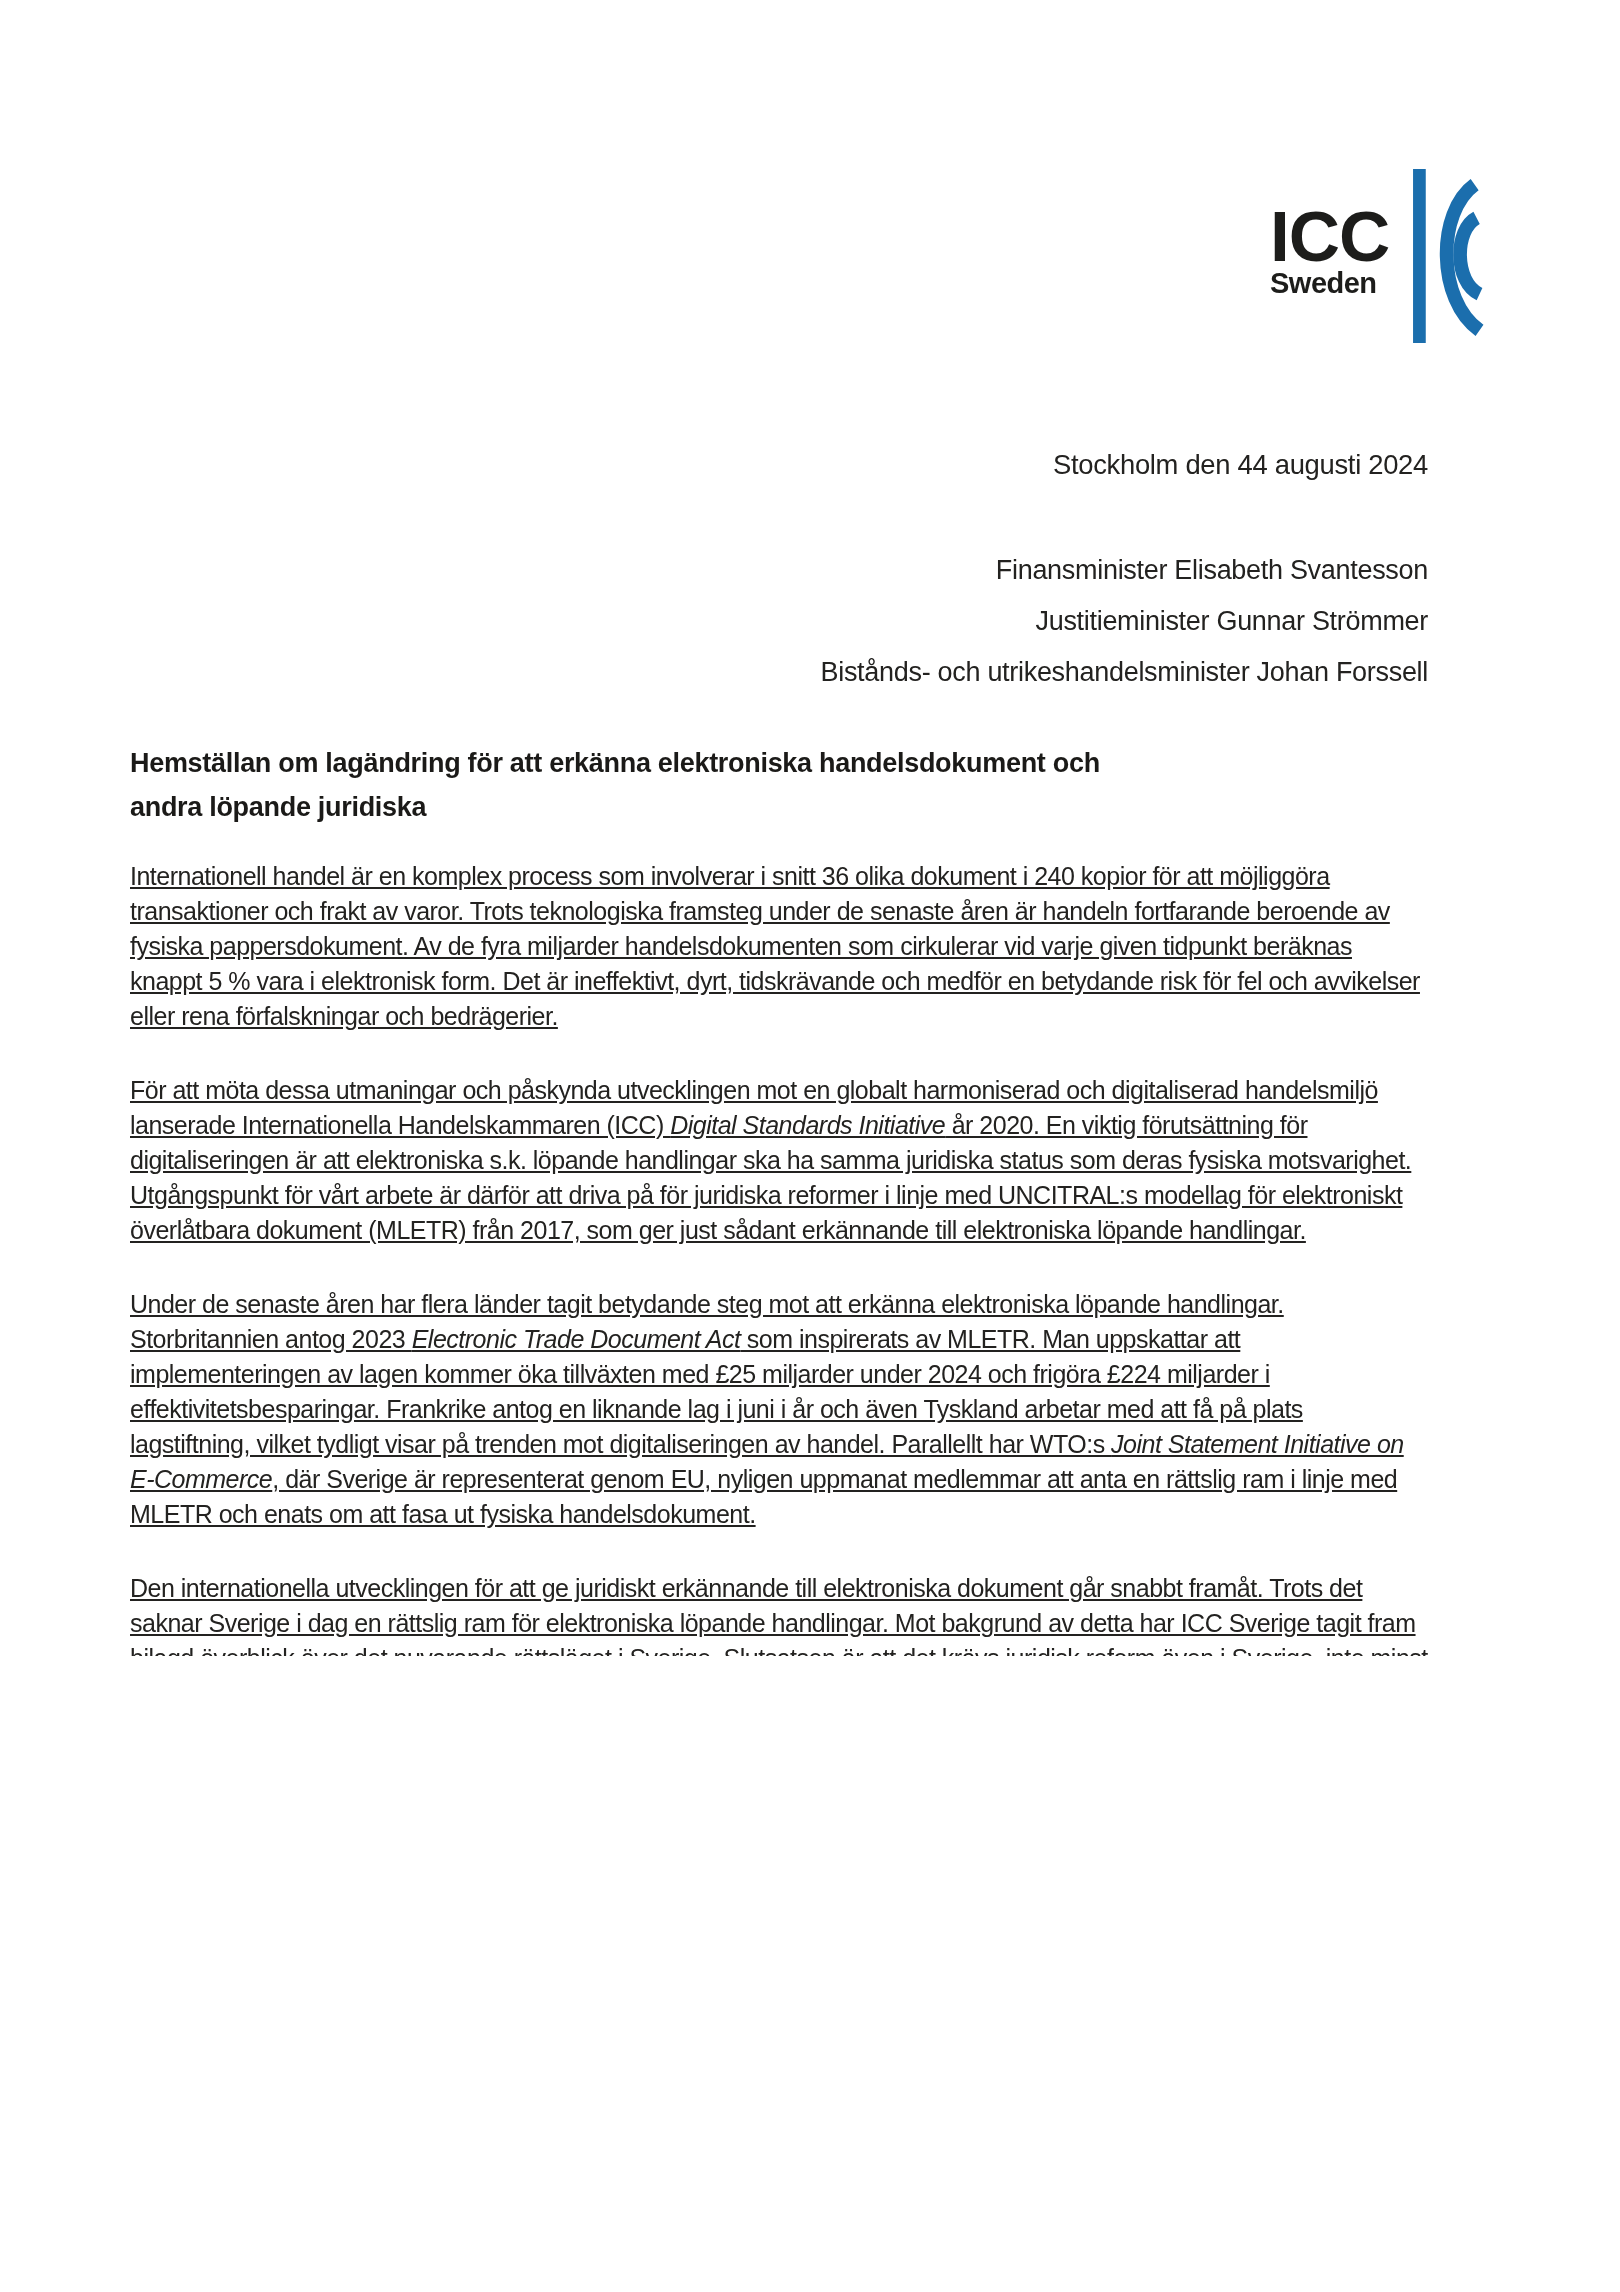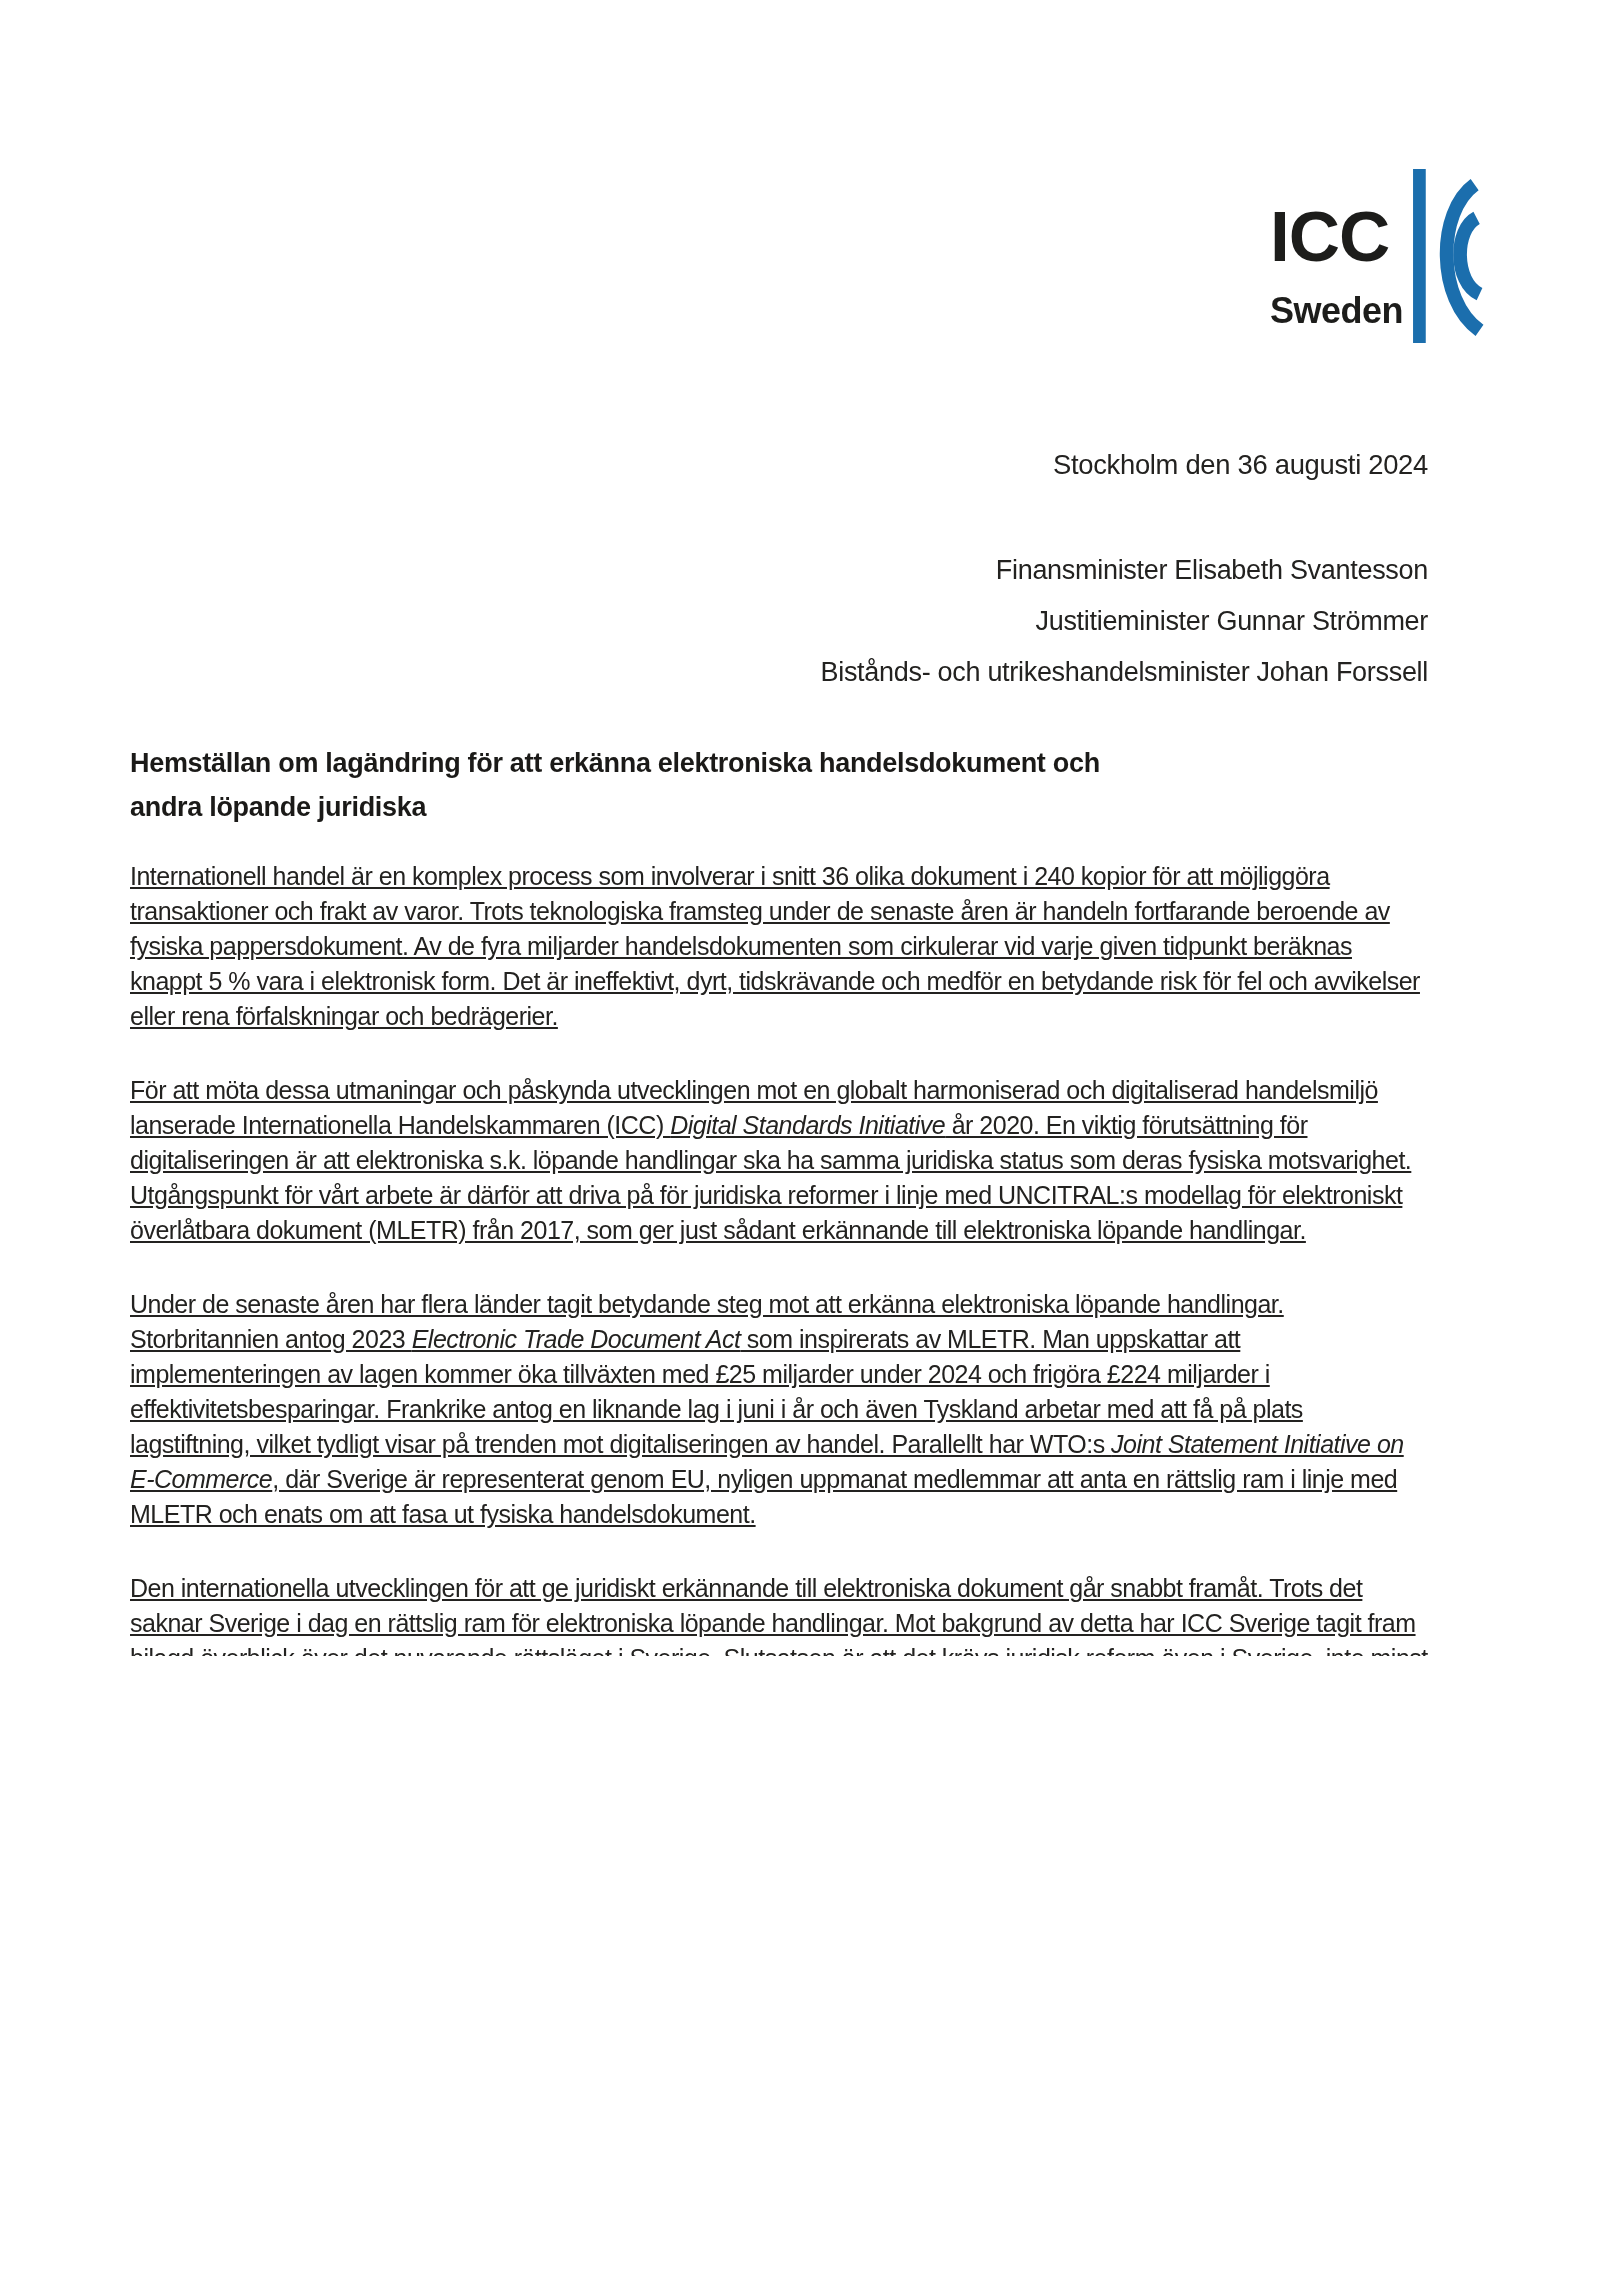--- a/index.html
+++ b/index.html
@@ -23,26 +23,25 @@
     white-space: nowrap;
   }
   .logo-icc {
     font-size: 71px;
     font-weight: 700;
     letter-spacing: -1px;
     line-height: 57px;
     display: block;
   }
   .logo-sweden {
-    font-size: 36px;
+    font-size: 29px;
     font-weight: 700;
     letter-spacing: -0.5px;
     line-height: 37px;
     display: block;
-    margin-top: 27px;
   }
   .logo-mark {
     position: absolute;
     top: 169px;
     left: 1411px;
     width: 95px;
     height: 174px;
   }
   .logo-mark svg { display: block; width: 100%; height: 100%; }
 
@@ -134,21 +133,21 @@
   <div class="logo-mark">
     <svg viewBox="0 0 97 178" xmlns="http://www.w3.org/2000/svg" aria-hidden="true">
       <g class="logo-mark-shapes">
         <rect x="2" y="0" width="13" height="178" fill="#1b6ead"></rect>
         <path d="M 65 16 C 26 44, 26 134, 70 165" fill="none" stroke="#1b6ead" stroke-width="14"></path>
         <path d="M 67 50 C 44 62, 44 116, 70 128" fill="none" stroke="#1b6ead" stroke-width="14"></path>
       </g>
     </svg>
   </div>
 
-  <div class="date-line">Stockholm den 36 augusti 2024</div>
+  <div class="date-line">Stockholm den 44 augusti 2024</div>
 
   <div class="recipients">
       <div>Finansminister Elisabeth Svantesson</div>
       <div>Justitieminister Gunnar Strömmer</div>
       <div>Bistånds- och utrikeshandelsminister Johan Forssell</div>
     </div>
 
   <div class="heading">
       <div>Hemställan om lagändring för att erkänna elektroniska handelsdokument och</div>
       <div>andra löpande juridiska</div>

